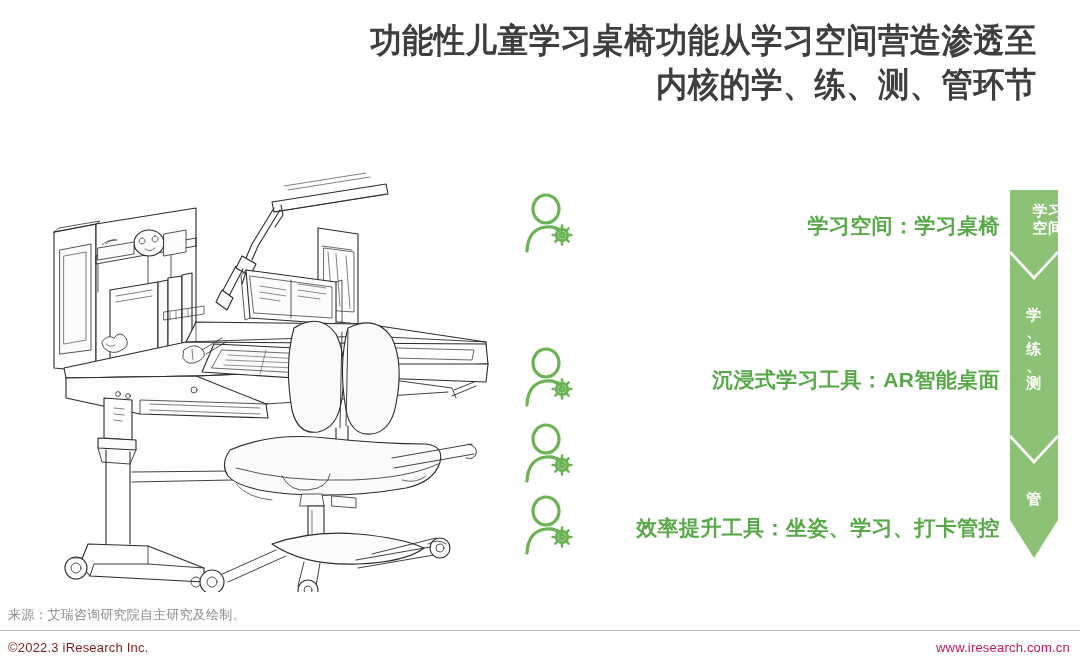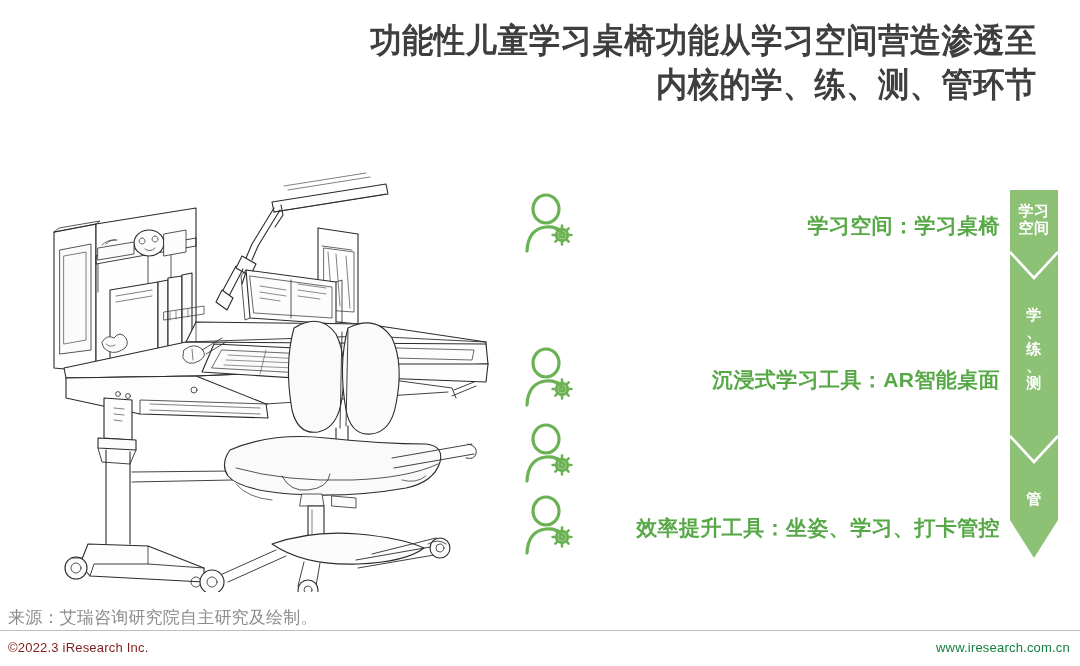--- a/index.html
+++ b/index.html
@@ -52,40 +52,40 @@
   
   #stage-bar{
     position:absolute;left:1010px;top:190px;width:48px;height:368px;
   }
   #stage-bar svg{position:absolute;left:0;top:0;width:48px;height:368px;}
   .stage-label{
     position:absolute;width:48px;text-align:center;
     color:#ffffff;font-weight:bold;font-size:15px;line-height:17px;
     letter-spacing:0.5px;
   }
-  #stage-l0{top:12px;}
+  #stage-l0{top:12px;padding-left:14px;}
   #stage-l1{top:116px;}
   #stage-l2{top:300px;}
 
   
   #source-note{
     position:absolute;left:8px;top:606px;
-    font-size:17px;color:#8C8C8C;letter-spacing:0.2px;
+    font-size:13px;color:#8C8C8C;letter-spacing:0.2px;
   }
   #footer-rule{
     position:absolute;left:0;top:630px;width:1080px;height:1px;
     background:#BFBFBF;
   }
   #copyright{
     position:absolute;left:8px;top:640px;
     font-size:13px;color:#7f1d1d;letter-spacing:0.2px;
   }
   #site-url{
     position:absolute;right:10px;top:640px;
-    font-size:13px;color:#15803d;letter-spacing:0.2px;
+    font-size:13px;color:#be185d;letter-spacing:0.2px;
   }
 </style>
 </head>
 <body>
 
 <div id="title-block">
   <span class="tline">功能性儿童学习桌椅功能从学习空间营造渗透至</span>
   <span class="tline">内核的学、练、测、管环节</span>
 </div>
 

